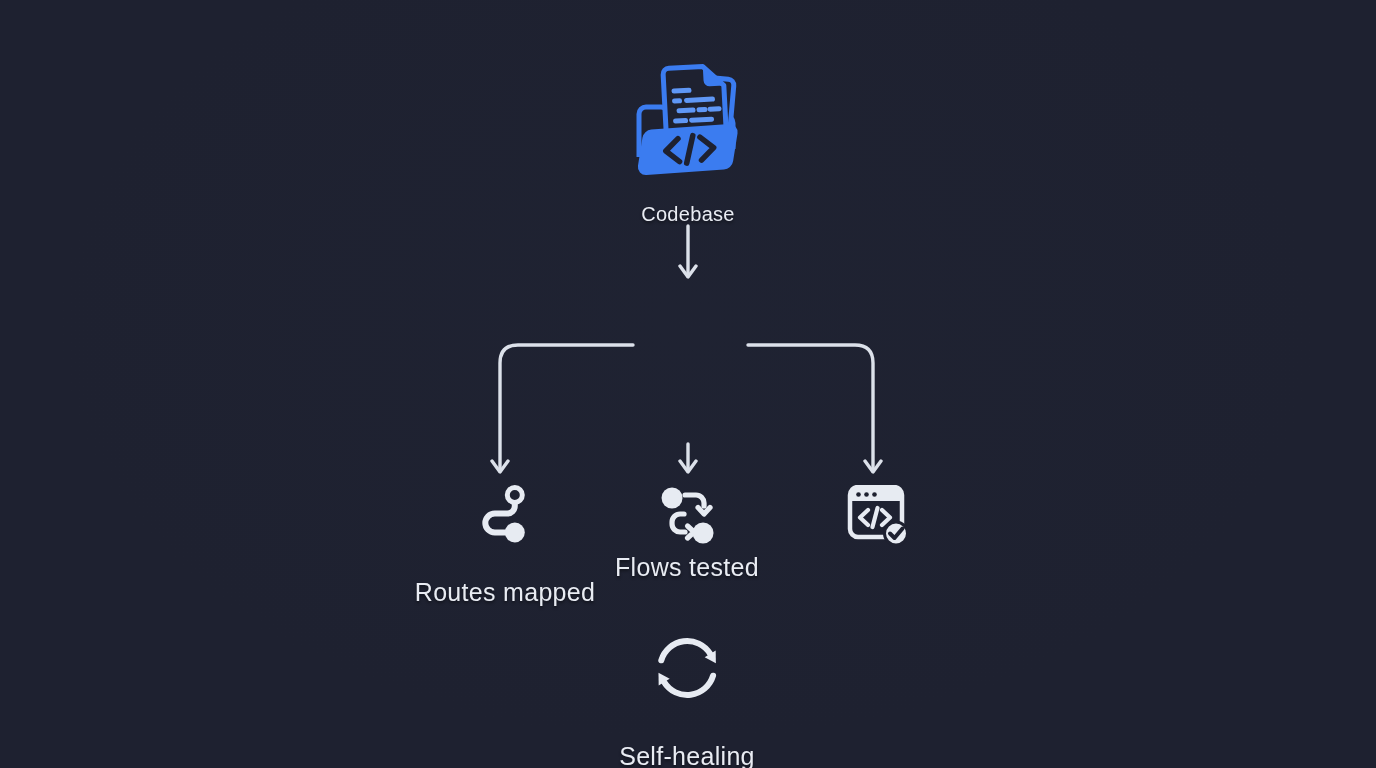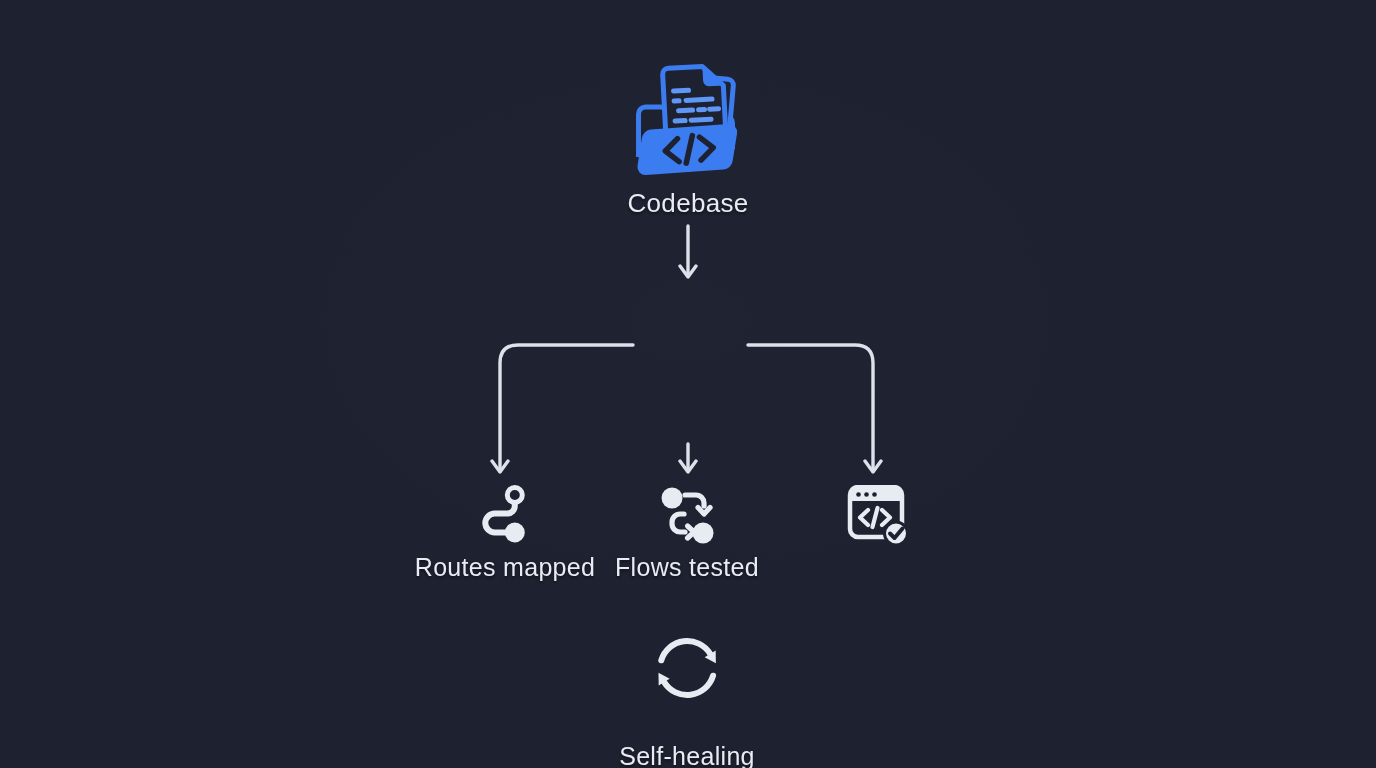--- a/index.html
+++ b/index.html
@@ -19,24 +19,24 @@
   .node{
     position:absolute;display:flex;flex-direction:column;align-items:center;
     transform:translateX(-50%);
   }
   .node-label{
     color:var(--ink);font-size:25px;line-height:30px;letter-spacing:.3px;
     white-space:nowrap;text-align:center;
     text-shadow:0 2px 3px rgba(0,0,0,.45);
   }
   .node-codebase{left:688px;top:57px;}
-  .node-codebase .node-label{margin-top:9px;font-size:26px;}
+  .node-codebase .node-label{margin-top:20px;font-size:20px;}
   .node-agent{left:690px;top:295px;}
   .node-agent .node-label{margin-top:13px;font-size:26px;}
-  .node-routes{left:505px;top:484px;}
+  .node-routes{left:505px;top:484px;gap:25px;}
   .node-flows{left:687px;top:482px;}
   .node-apis{left:876px;top:485px;}
   .node-routes .node-label,.node-flows .node-label,.node-apis .node-label{margin-top:6px;}
   .node-selfheal{left:687px;top:632px;gap:28px;}
   .node-selfheal .node-label{margin-top:9px;}
 </style>
 </head>
 <body>
 
 <div class="stage">

